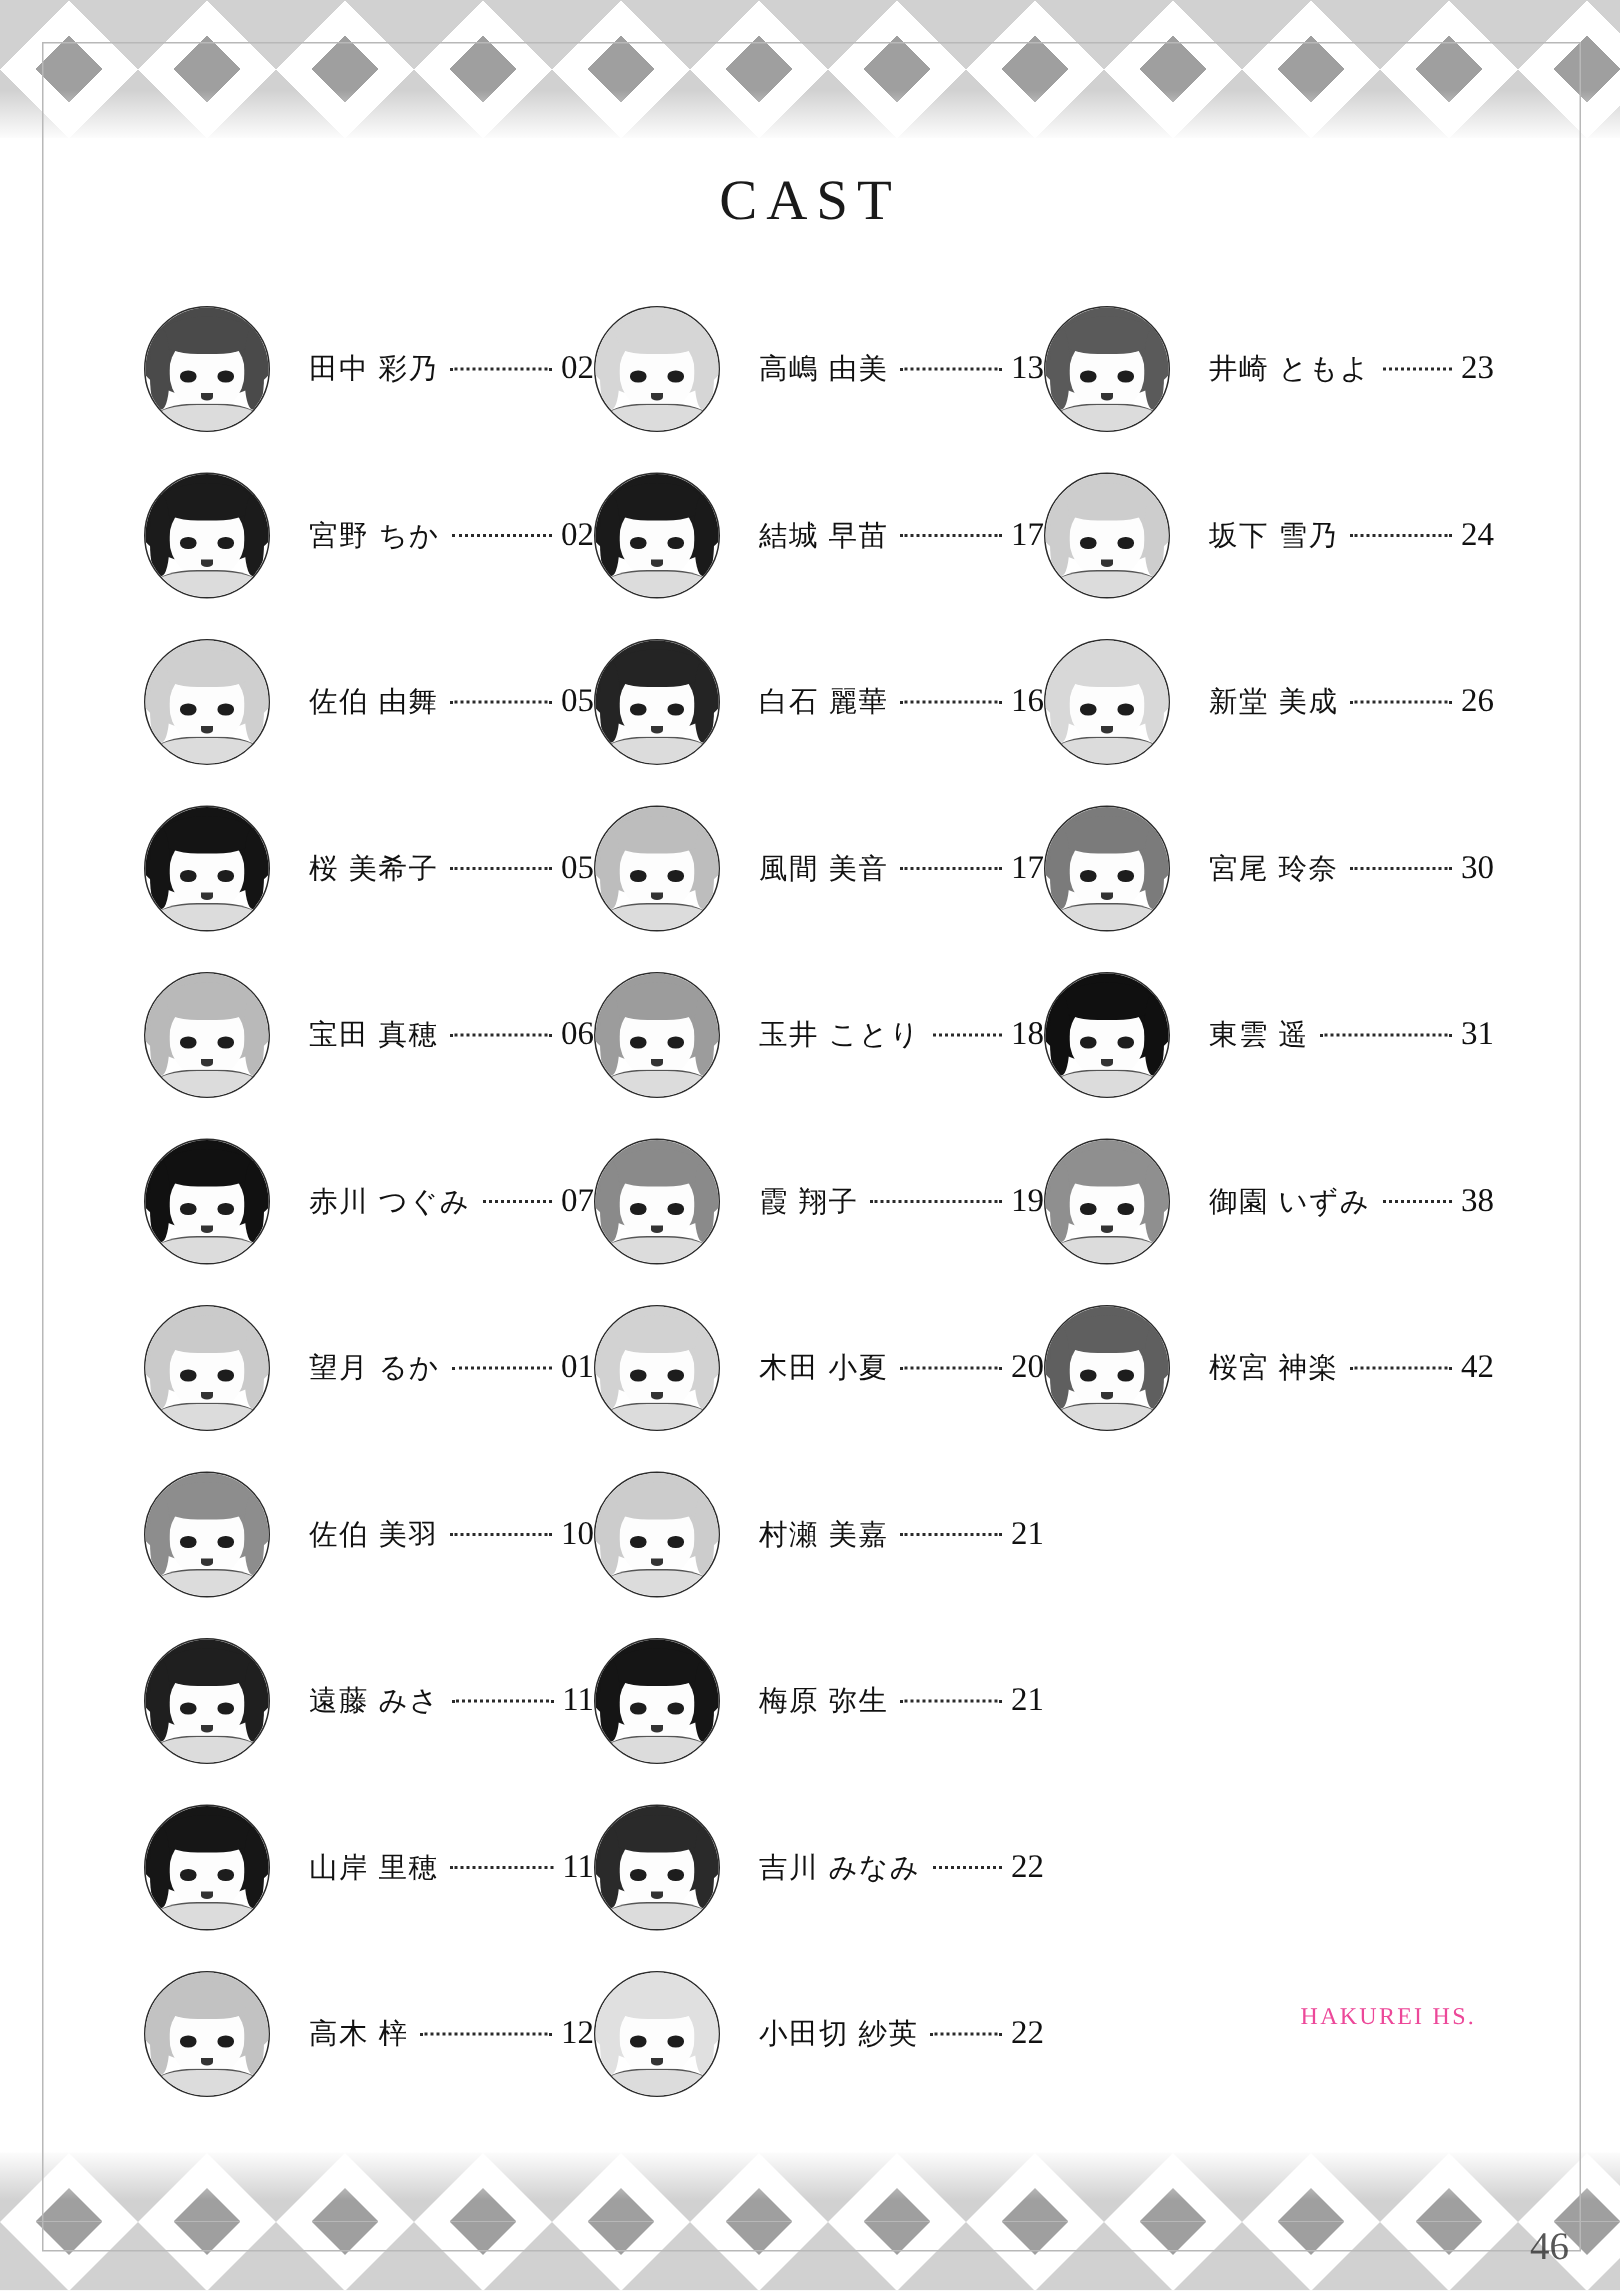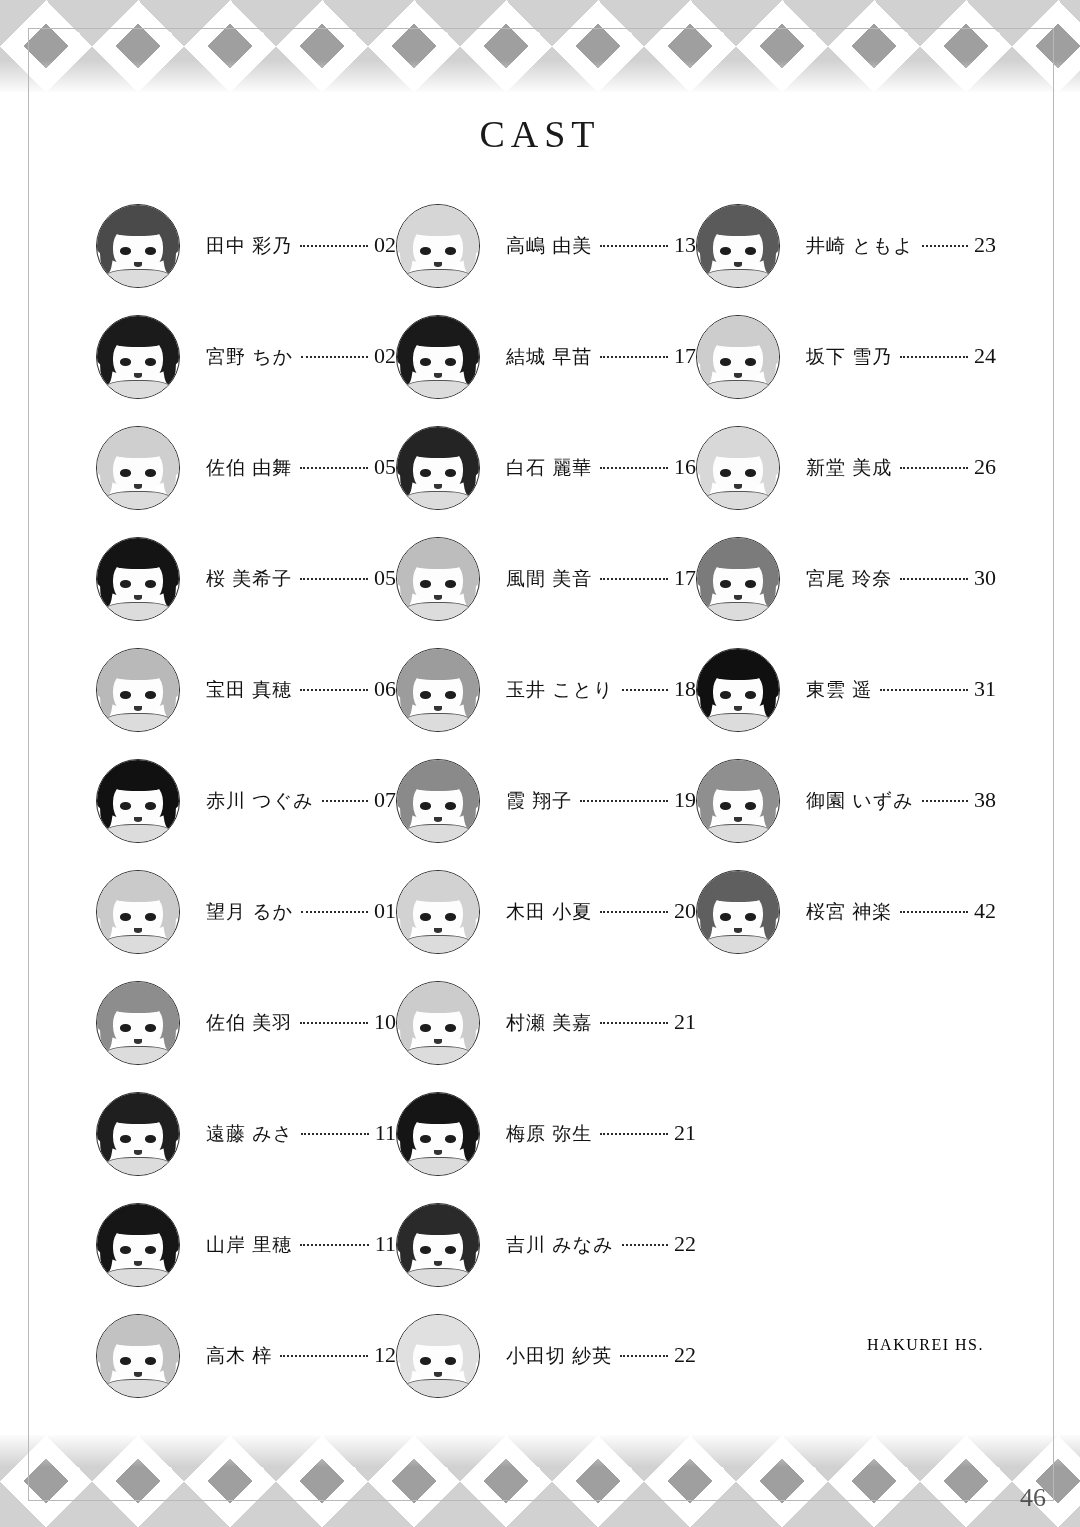--- a/index.html
+++ b/index.html
@@ -189,21 +189,21 @@
   }
 
   
   .school-mark {
     position: absolute;
     right: 96px;
     top: 1336px;
     font-family: "Liberation Serif", serif;
     font-size: 16px;
     letter-spacing: 1.5px;
-    color: #000000;
+    color: #ec4899;
   }
   .folio {
     position: absolute;
     right: 34px;
     bottom: 14px;
     font-family: "Liberation Serif", serif;
     font-size: 26px;
     color: #3a3a3a;
     opacity: 0.85;
   }

